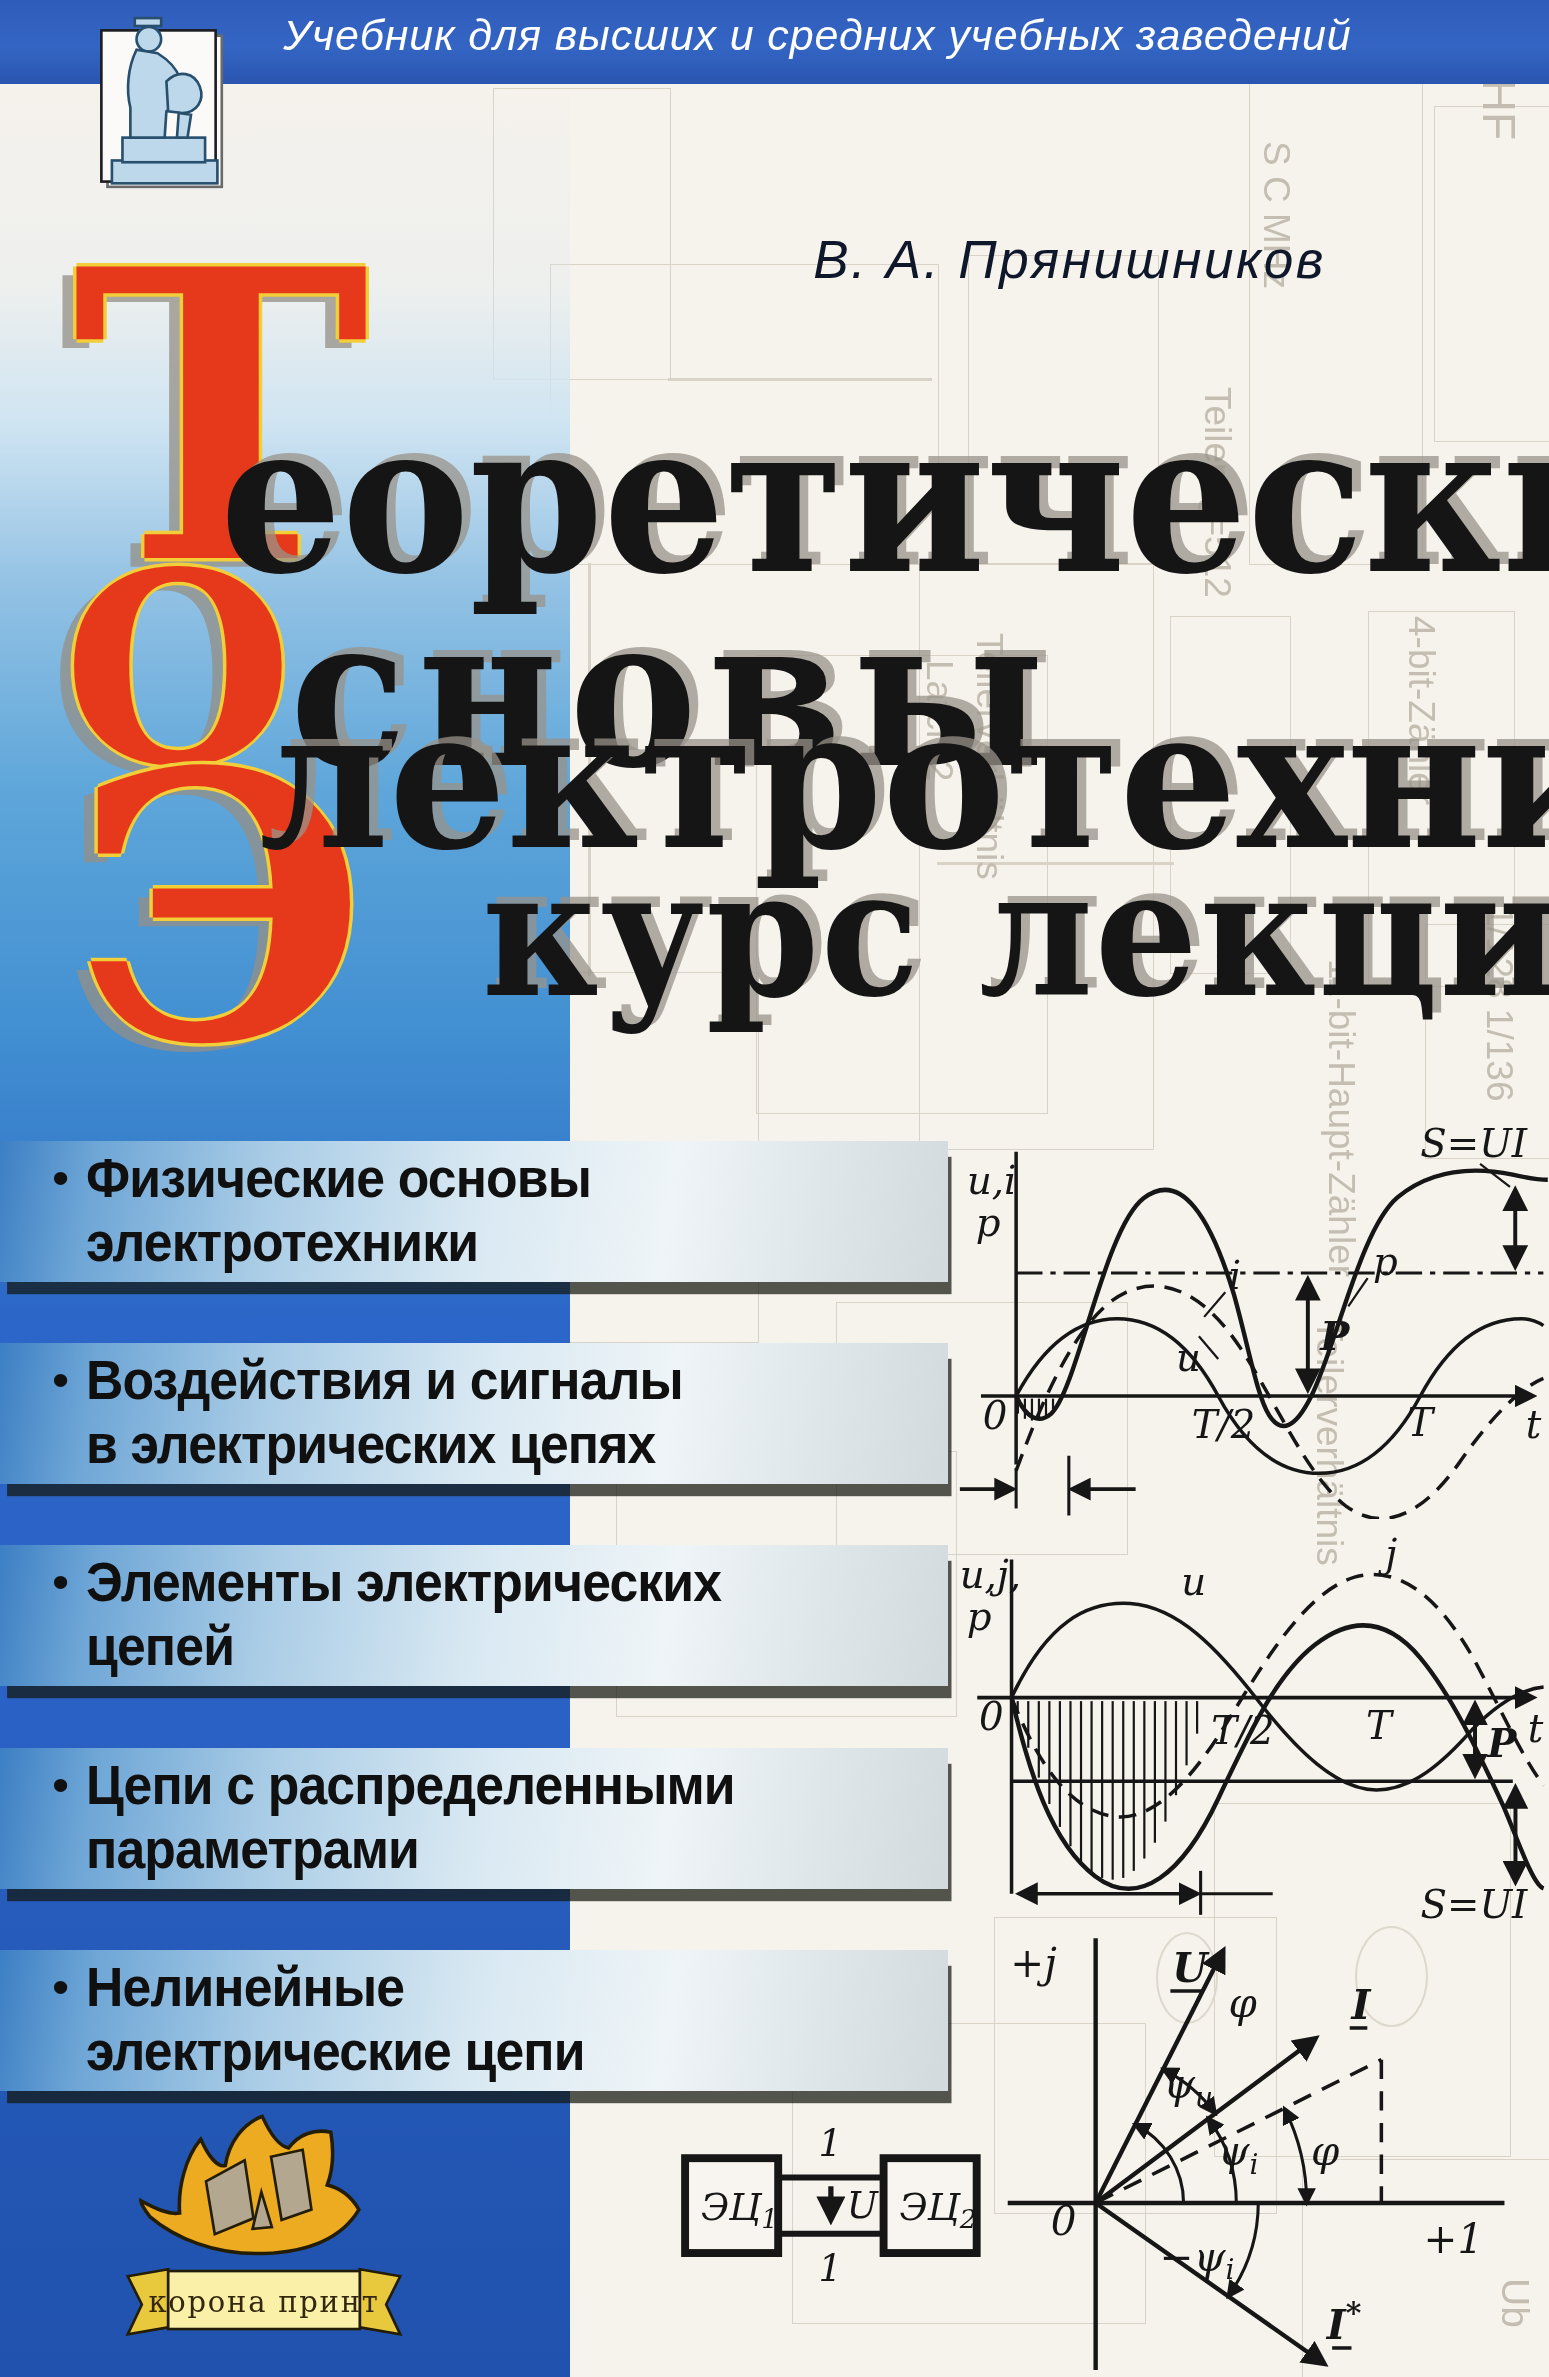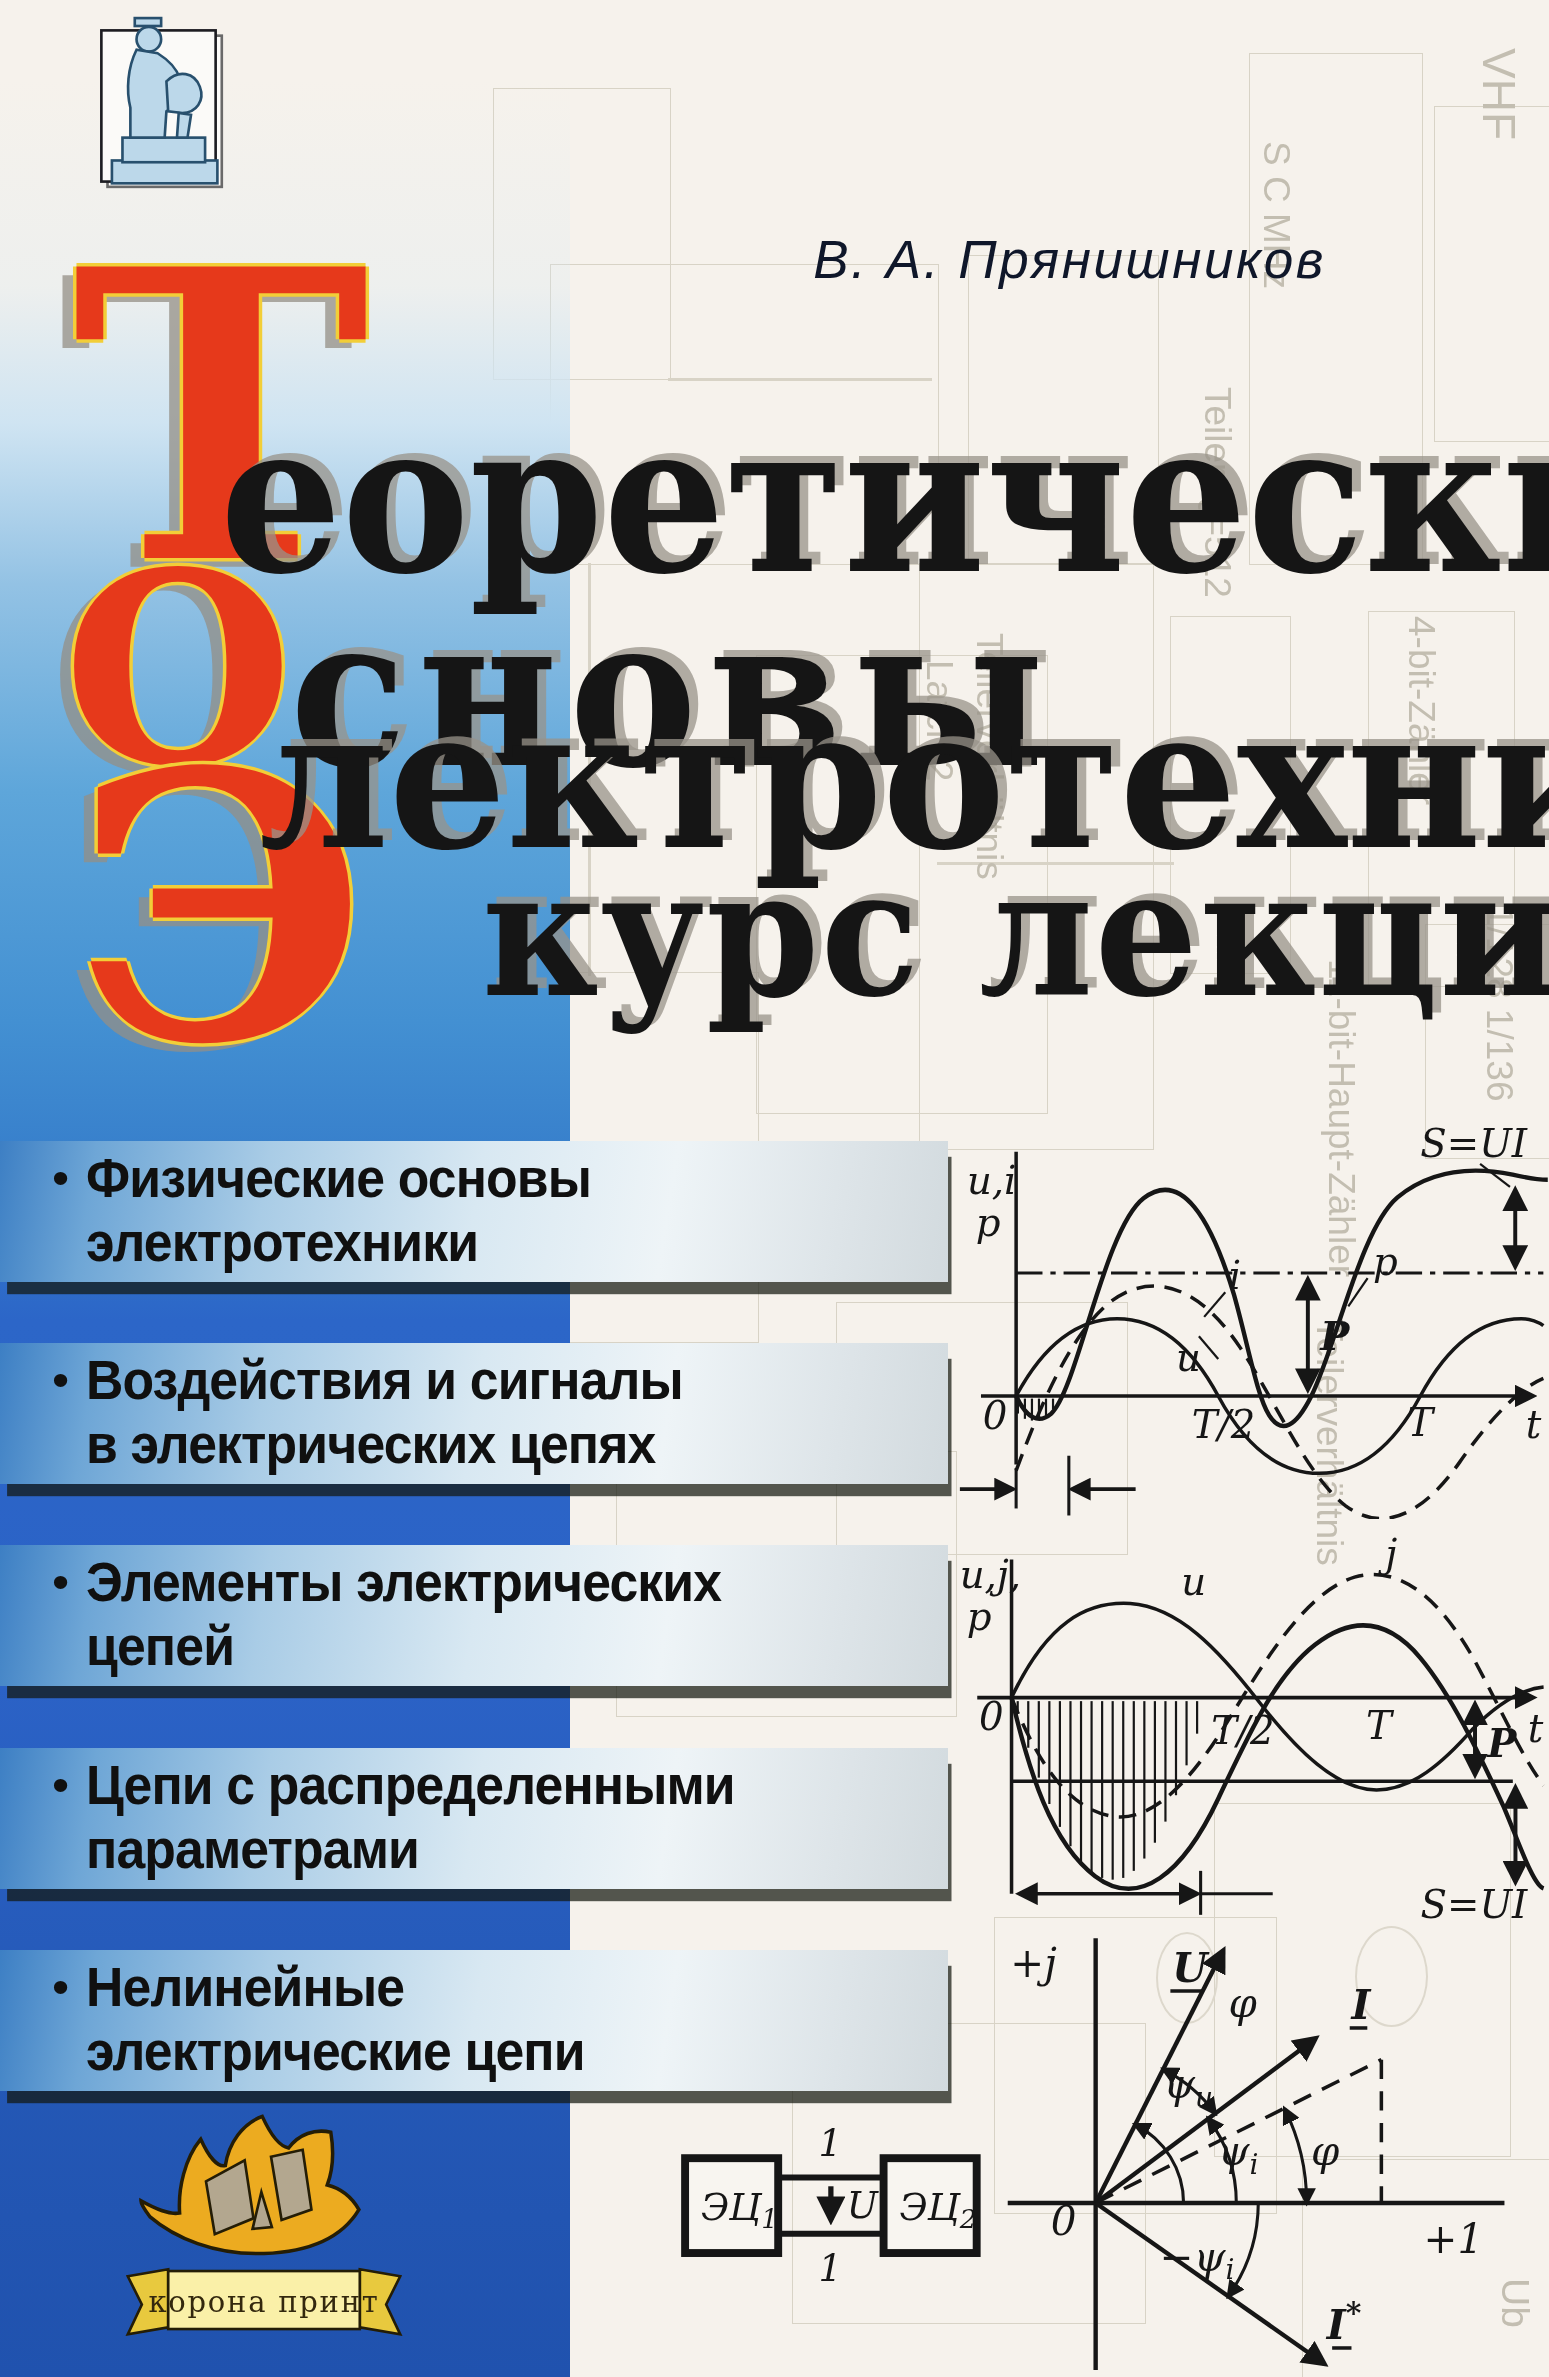--- a/index.html
+++ b/index.html
@@ -113,20 +113,23 @@
     <span class="bg-label" style="left:1010px;top:633px;font-size:37px;">Teilerverhältnis</span>
     <span class="bg-label" style="left:1442px;top:616px;font-size:37px;">4-bit-Zähler</span>
     <span class="bg-label" style="left:1520px;top:906px;font-size:37px;">1/128  1/136</span>
     <span class="bg-label" style="left:1362px;top:959px;font-size:37px;">11-bit-Haupt-Zähler</span>
     <span class="bg-label" style="left:1350px;top:1319px;font-size:37px;">Teilerverhältnis</span>
     <span class="bg-label" style="left:1537px;top:2278px;font-size:39px;">Ub</span>
   </div>
 
   <div id="column" class="abs"></div>
 
+  <div id="header" class="abs">
+    <div class="txt">Учебник для высших и средних учебных заведений</div>
+  </div>
 
   <svg id="emblem" class="abs" viewBox="0 0 190 240">
     <rect x="30" y="30" width="130" height="172" fill="#fdfcfa" stroke="#6a6a6a" stroke-width="3" transform="translate(7,6)"></rect>
     <rect x="30" y="30" width="130" height="172" fill="#fbfaf8" stroke="#1d1d22" stroke-width="3"></rect>
     <g fill="#bcd8ea" stroke="#28506e" stroke-width="3">
       <rect x="42" y="178" width="120" height="26"></rect>
       <rect x="54" y="152" width="94" height="28"></rect>
       <rect x="68" y="16" width="30" height="9"></rect>
       <circle cx="84" cy="40" r="14"></circle>
       <path d="M70,52 C60,72 58,98 63,118 L63,152 L102,152 L104,122 C118,113 124,98 119,84 C114,69 102,61 94,56 Z"></path>

